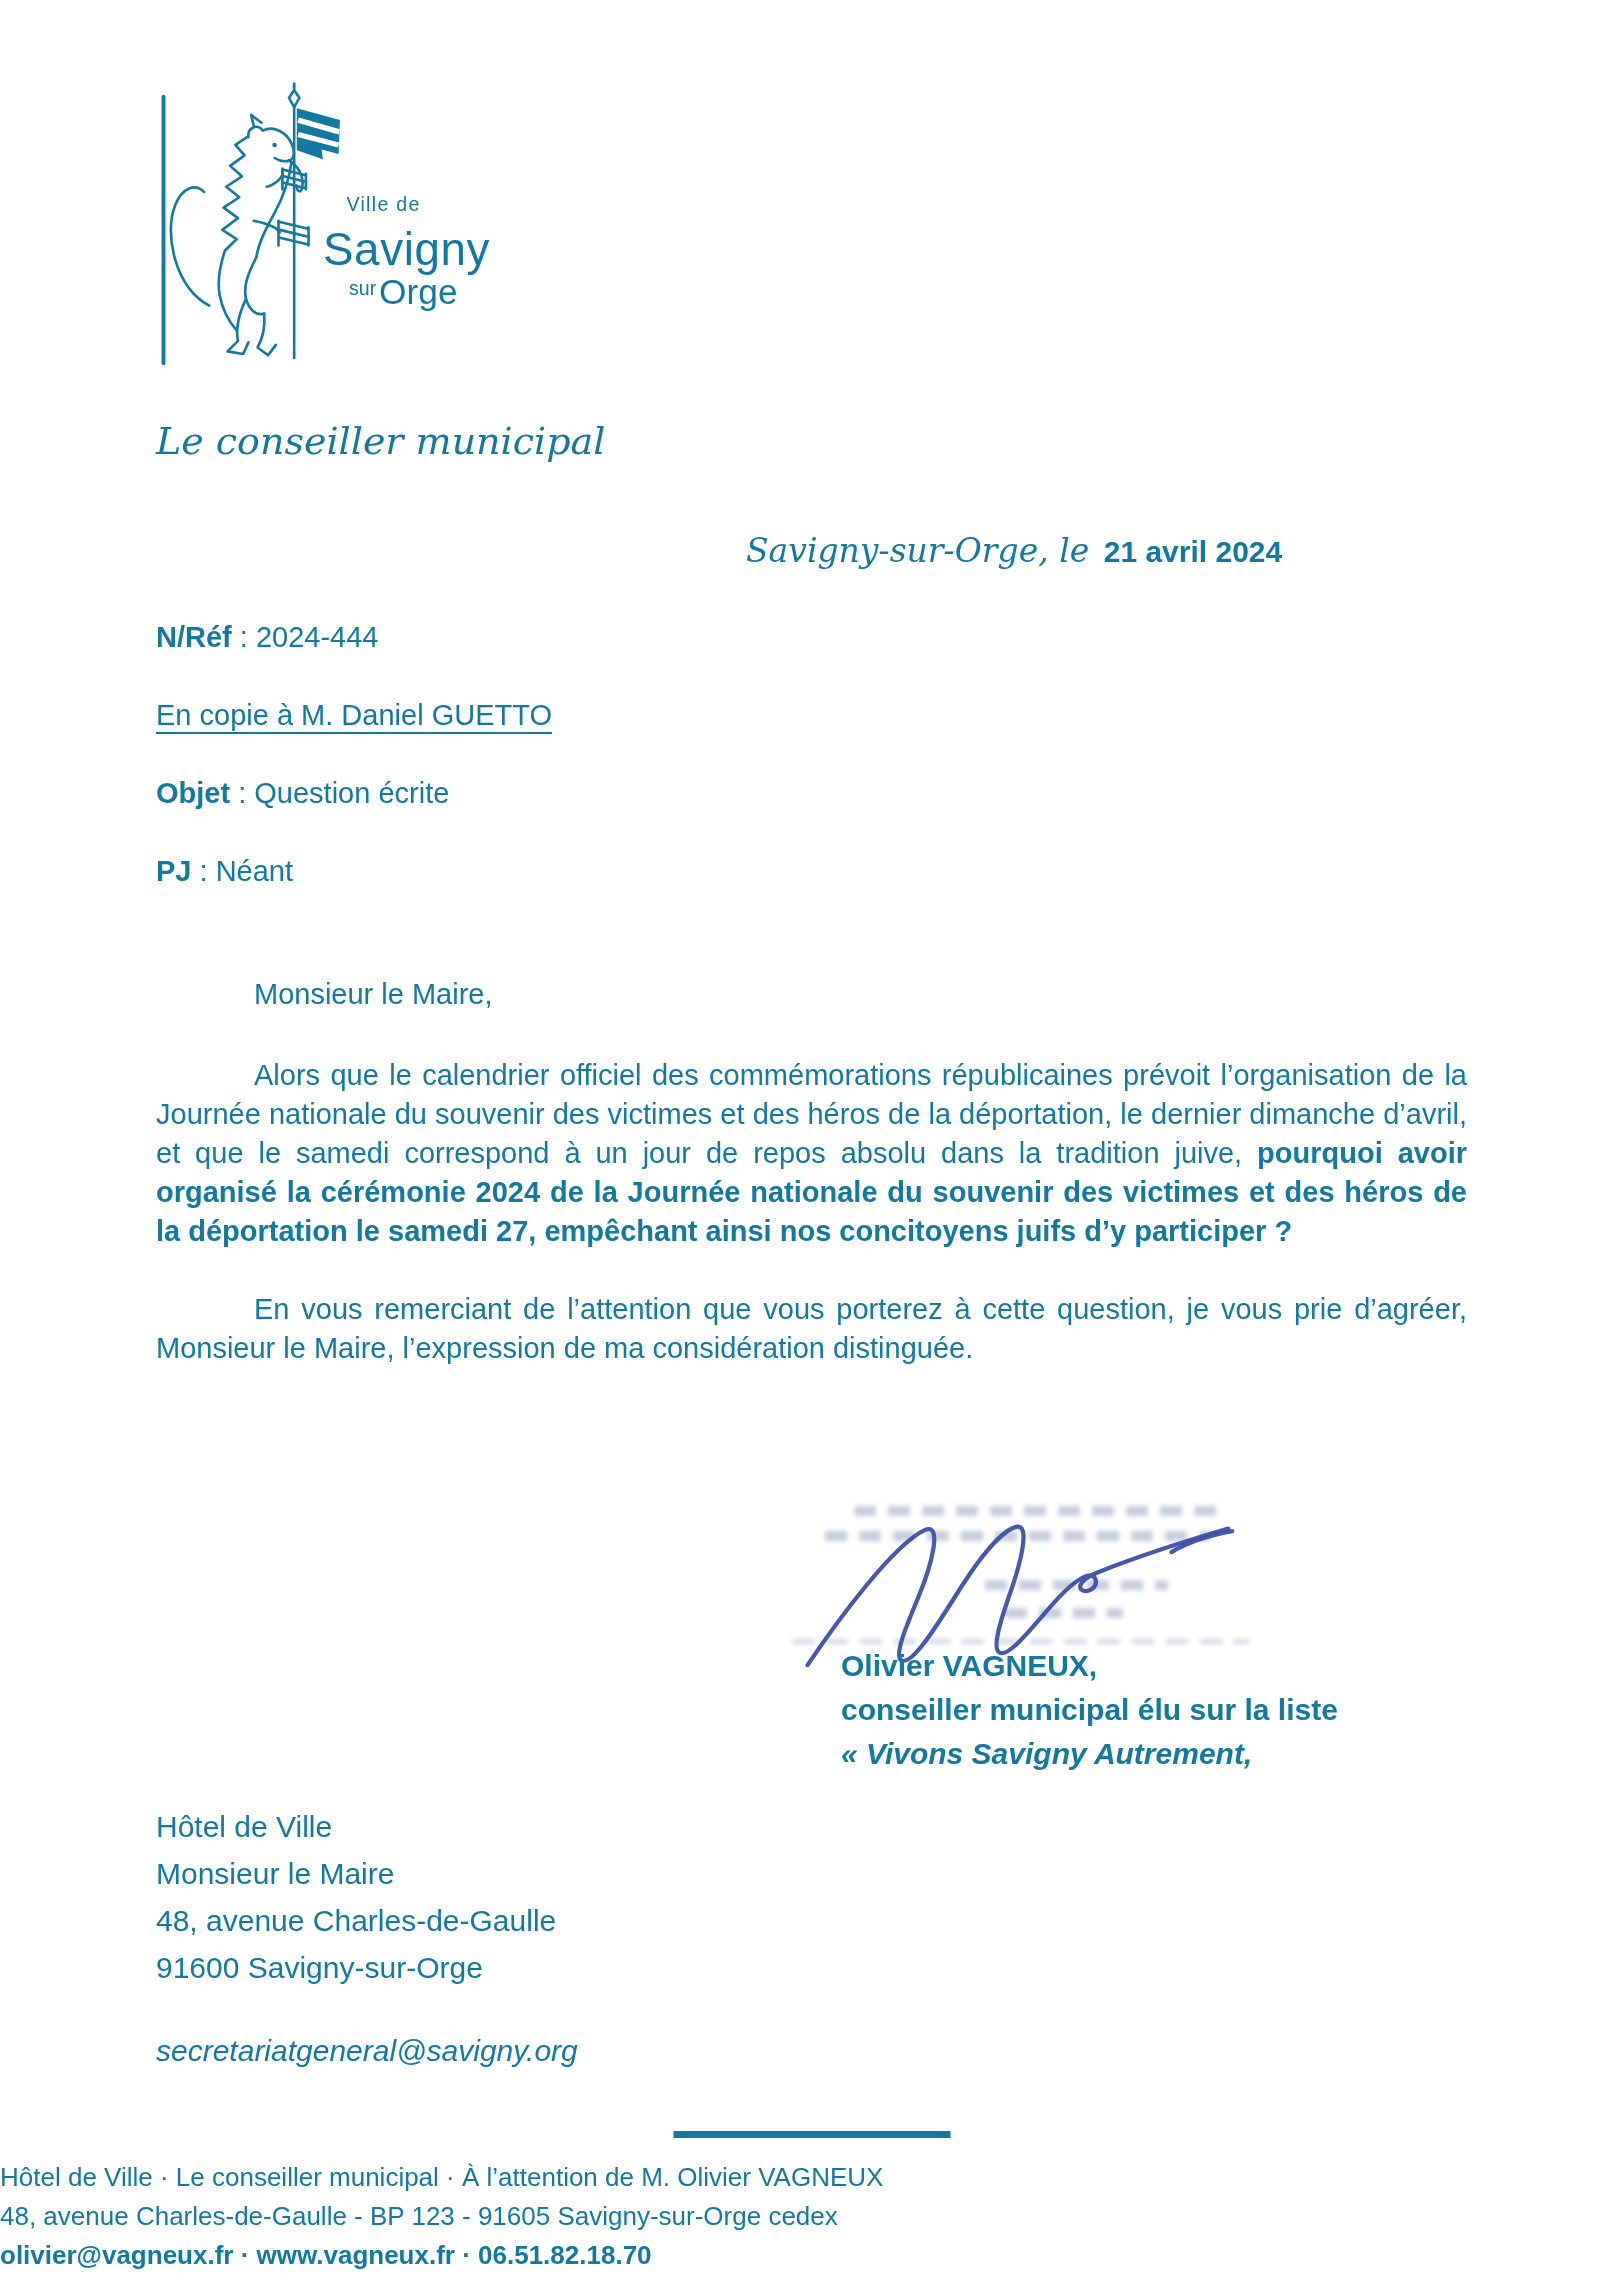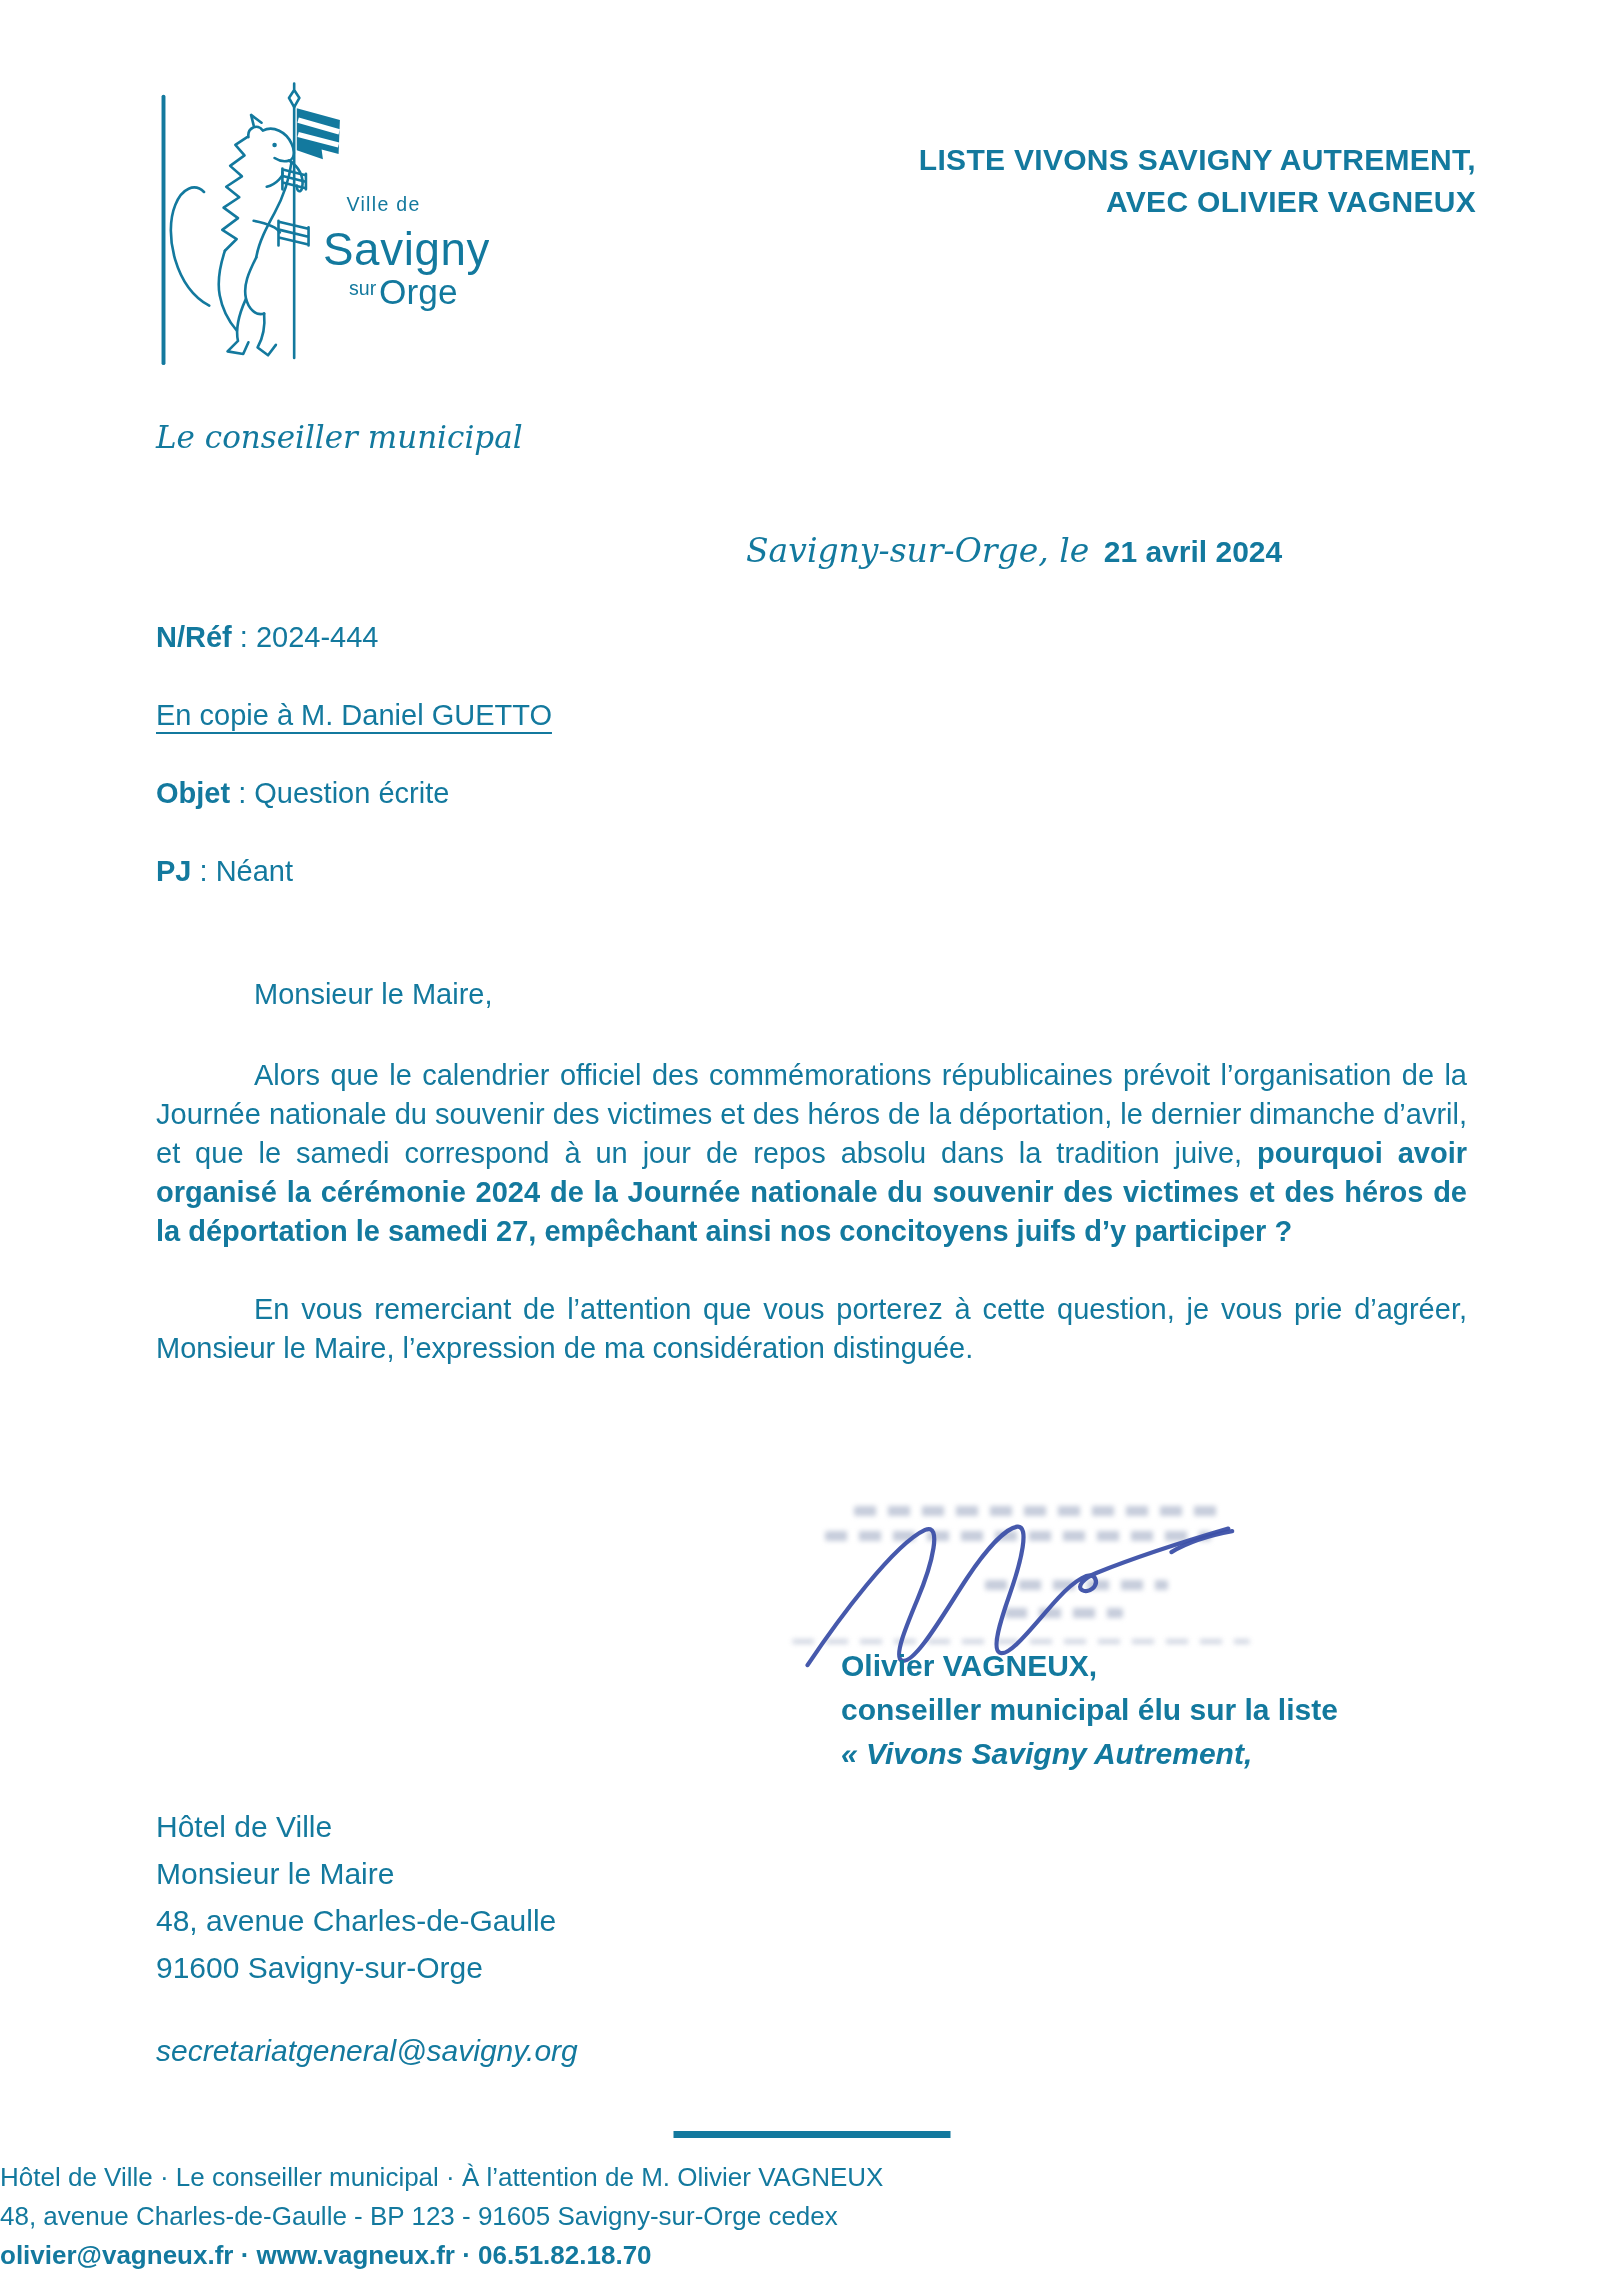--- a/index.html
+++ b/index.html
@@ -26,21 +26,21 @@
   .logo text{fill:var(--accent);font-family:"Liberation Sans",sans-serif;}
   
   .header-right{
     position:absolute;top:139px;right:147px;width:916px;
     text-align:right;font-weight:bold;font-size:30px;line-height:42px;
     letter-spacing:0.3px;
   }
   
   .sender-title{
     position:absolute;left:156px;top:419px;
-    font-family:"DejaVu Serif", serif;font-style:italic;font-size:31px;
+    font-family:"DejaVu Serif", serif;font-style:italic;font-size:38px;
   }
   .dateline{
     position:absolute;left:746px;top:531px;
     font-family:"DejaVu Serif", serif;font-style:italic;font-size:33px;
   }
   .dateline .date-bold{
     font-family:"Liberation Sans", sans-serif;font-style:normal;
     font-weight:bold;font-size:30px;margin-left:14.4px;
   }
   
@@ -125,24 +125,20 @@
       <path class="stroke" d="M148 340 C 138 362, 132 386, 136 404 L120 420 L144 424 L152 406"></path>
       <path class="stroke" d="M176 362 C 178 384, 174 400, 166 414 L182 426 L194 410"></path>
 
       <text x="302" y="205" font-size="30" letter-spacing="2">Ville de</text>
       <text x="266" y="288" font-size="70" letter-spacing="1">Savigny</text>
       <text x="306" y="334" font-size="30">sur</text>
       <text x="352" y="348" font-size="54">Orge</text>
     </svg>
   </div>
 
-  <div class="header-right">
-    <div>LISTE VIVONS SAVIGNY AUTREMENT,</div>
-    <div>AVEC OLIVIER VAGNEUX</div>
-  </div>
 
   <div class="sender-title">Le conseiller municipal</div>
 
   <div class="dateline">
     <span>Savigny-sur-Orge, le</span><span class="date-bold">21 avril 2024</span>
   </div>
 
   <div class="refs">
     <div class="row">
       <b>N/Réf</b><span> : 2024-444</span>

